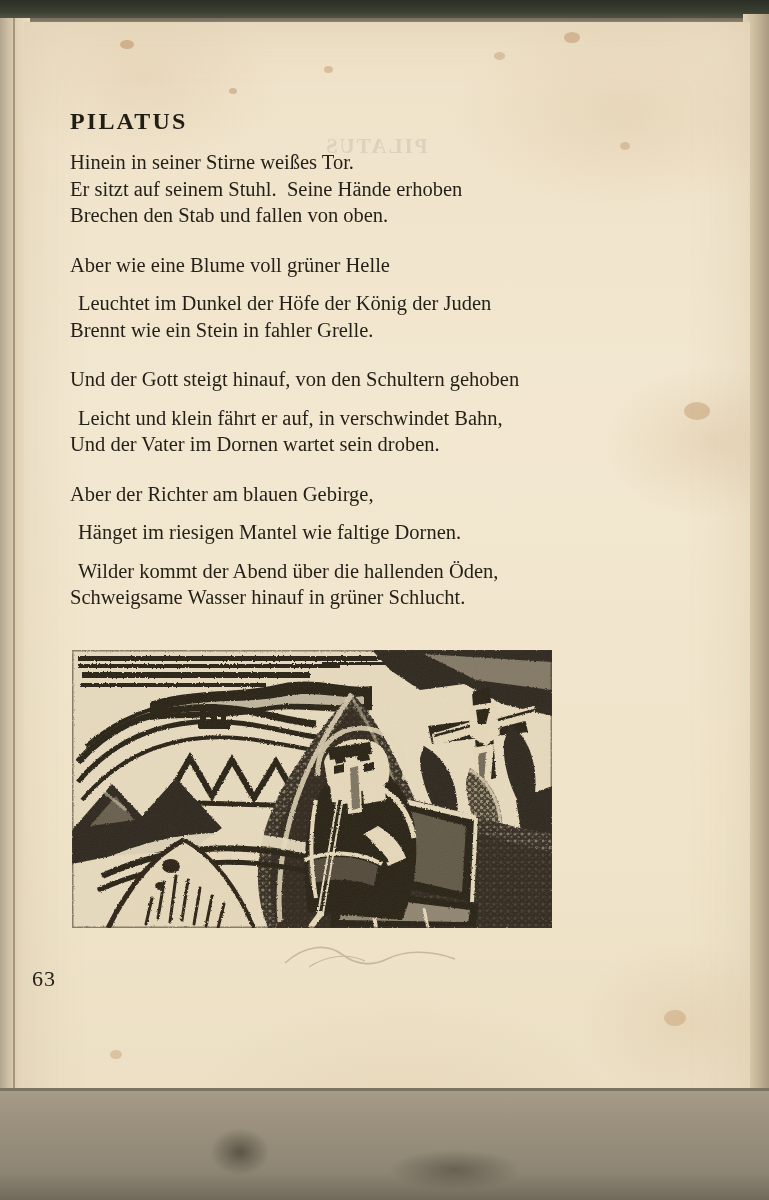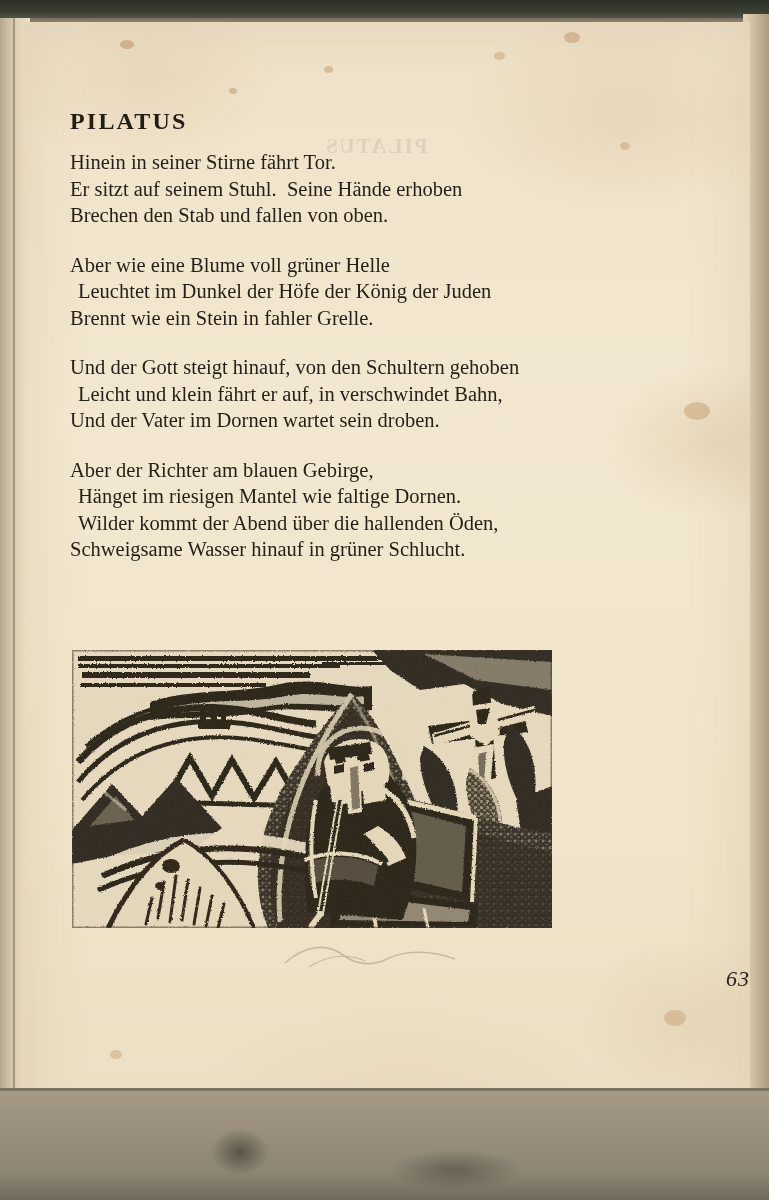--- a/index.html
+++ b/index.html
@@ -52,30 +52,30 @@
   .fox{position:absolute;border-radius:50%;pointer-events:none;}
 
   .content{position:absolute;left:46px;top:86px;width:600px;}
 
   .poem-title{font-size:24px;letter-spacing:2.2px;font-weight:bold;color:#221d15;
     margin:0 0 14px 0;font-family:"Liberation Serif",serif;}
 
   .stanza{margin:0 0 23px 0;}
   .line{font-size:20.5px;line-height:26.5px;color:#241f17;white-space:pre;
     font-family:"Liberation Serif",serif;}
-  .line.ind{padding-left:8px;}
+  .line.ind{padding-left:8px;margin-top:12px;}
 
   
   .plate{position:absolute;left:48px;top:628px;width:480px;height:278px;
     background:#e8dbc2;overflow:hidden;
     filter:contrast(1.05);}
   .plate svg{display:block;}
 
-  .folio{position:absolute;left:0;top:944px;width:726px;text-align:right;
-    font-size:22px;color:#26211a;font-family:"Liberation Serif",serif;letter-spacing:1px;font-style:italic;}
+  .folio{position:absolute;left:8px;top:944px;width:726px;text-align:left;
+    font-size:22px;color:#26211a;font-family:"Liberation Serif",serif;letter-spacing:1px;}
 
   
   .bleed{position:absolute;left:300px;top:112px;font-size:21px;letter-spacing:2px;
     font-weight:bold;color:rgba(120,120,110,.16);transform:scaleX(-1);
     font-family:"Liberation Serif",serif;pointer-events:none;}
 
   
   .scribble{position:absolute;left:255px;top:915px;width:190px;height:36px;
     opacity:.25;pointer-events:none;}
 </style>
@@ -106,21 +106,21 @@
     <div class="fox" style="left:534px;top:1086px;width:4px;height:4px;background:rgba(40,34,24,.45);"></div>
     <div class="fox" style="left:708px;top:1080px;width:6px;height:7px;background:rgba(30,26,18,.75);"></div>
 
     <div class="bleed">PILATUS</div>
 
     <div class="content">
 
       <h1 class="poem-title">PILATUS</h1>
 
       <div class="stanza">
-        <div class="line">Hinein in seiner Stirne fährt Tor.</div>
+        <div class="line">Hinein in seiner Stirne weißes Tor.</div>
         <div class="line">Er sitzt auf seinem Stuhl.  Seine Hände erhoben</div>
         <div class="line">Brechen den Stab und fallen von oben.</div>
       </div>
 
       <div class="stanza">
         <div class="line">Aber wie eine Blume voll grüner Helle</div>
         <div class="line ind">Leuchtet im Dunkel der Höfe der König der Juden</div>
         <div class="line">Brennt wie ein Stein in fahler Grelle.</div>
       </div>
 

